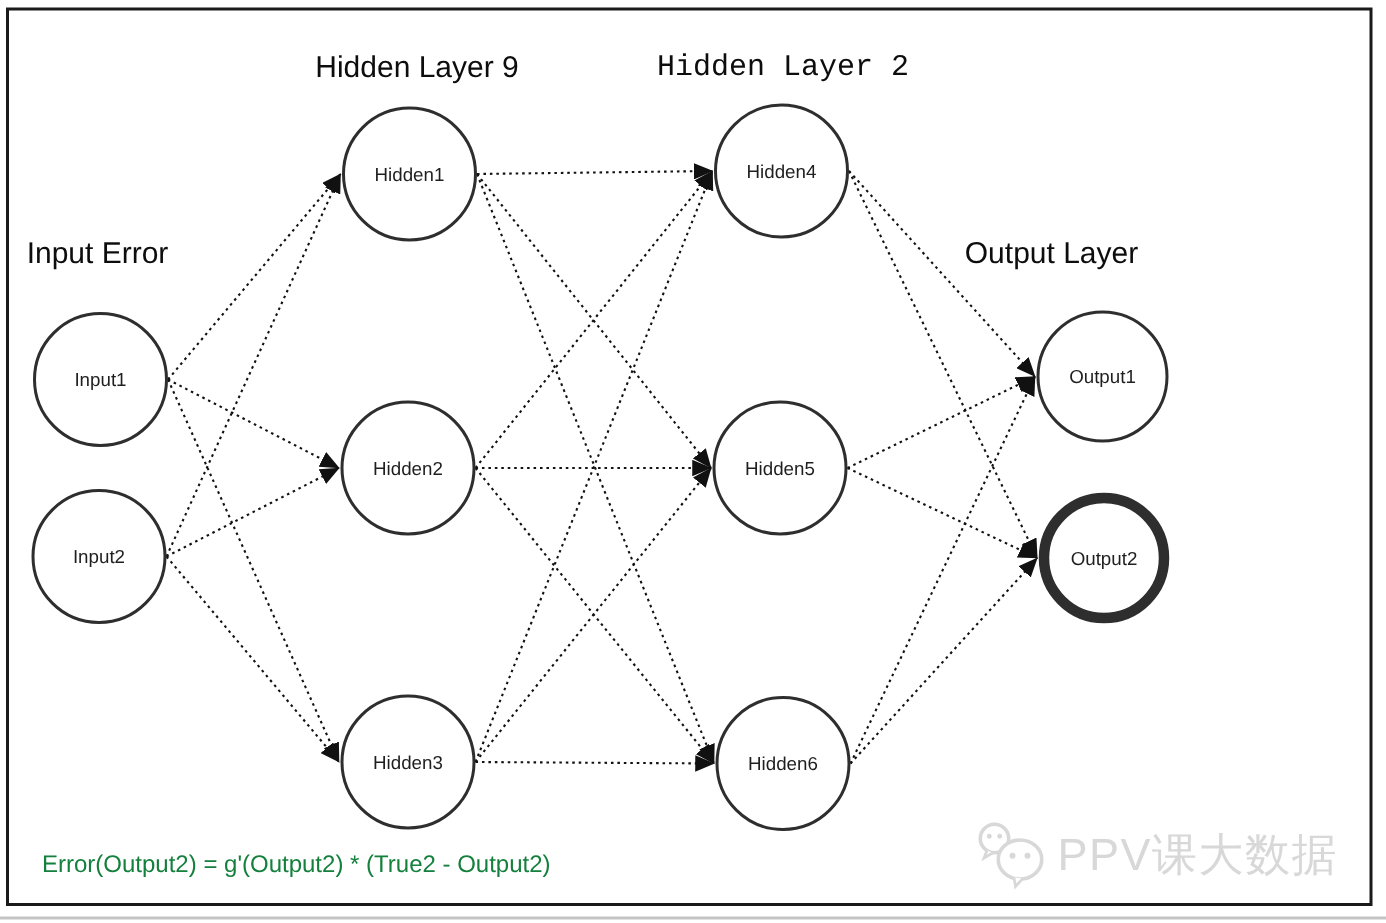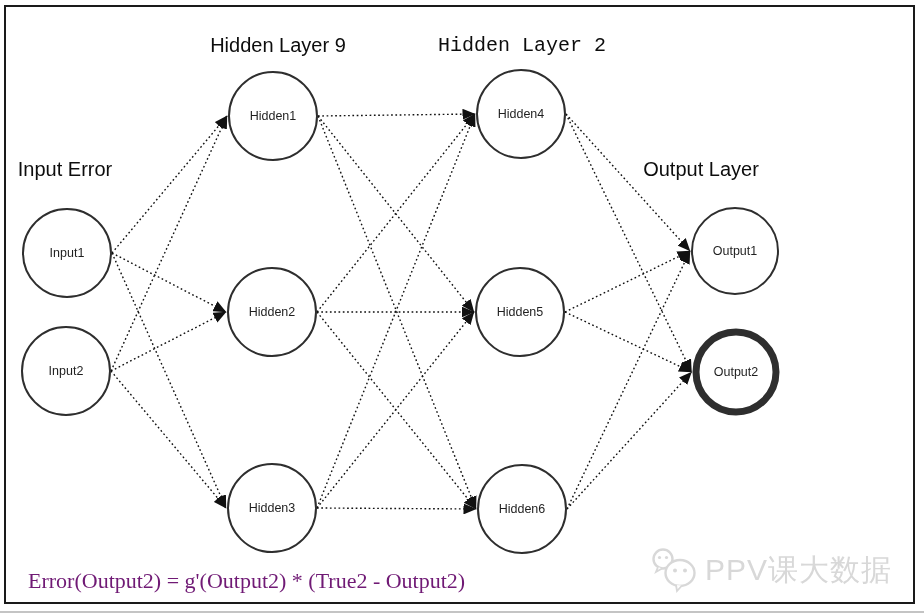--- a/index.html
+++ b/index.html
@@ -15,21 +15,21 @@
   svg.net { position:absolute; left:0; top:0; width:924px; height:615px; }
   .edge { stroke:#111111; stroke-width:1.4; stroke-dasharray:1.7 2.6; fill:none; }
   .node-circle { fill:#ffffff; }
   .node-label { font-size:12.5px; fill:#1f1f1f; text-anchor:middle; font-family:"Liberation Sans", sans-serif; }
   .layer-title {
     position:absolute; transform:translateX(-50%);
     font-size:20px; color:#0d0d0d; white-space:nowrap;
   }
   .formula {
     position:absolute; left:28px; top:568px;
-    font-size:22px; color:#701a75; white-space:nowrap;font-family:Liberation Serif, serif;
+    font-size:16px; color:#15803d; white-space:nowrap;
   }
   .watermark {
     position:absolute; left:650px; top:546px;
     display:flex; align-items:center; gap:5px;
   }
   .watermark-text {
     font-size:30px; color:#d8d8d8; letter-spacing:1px; white-space:nowrap;
     text-shadow:0 1px 0 #ffffff;
   }
   .bottom-rule {

